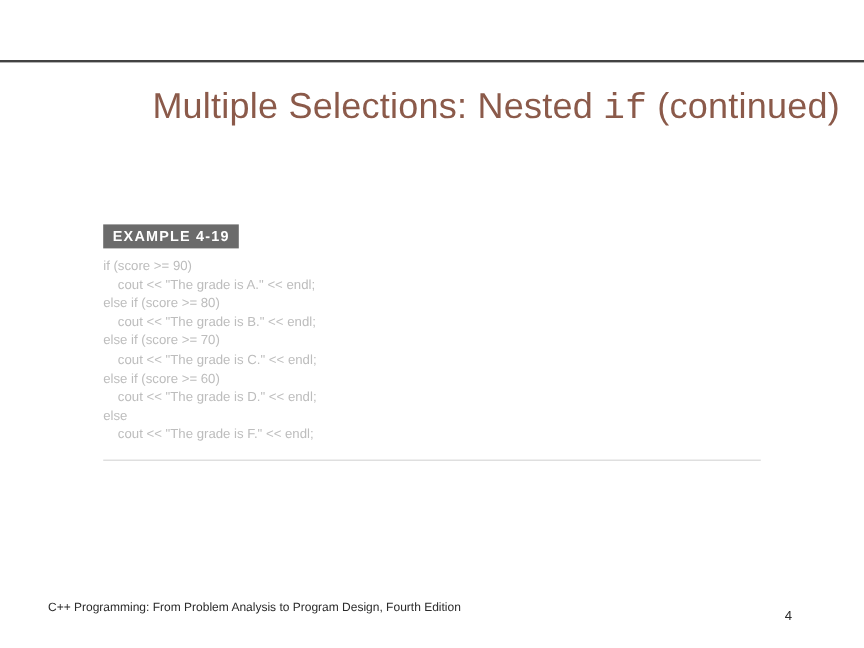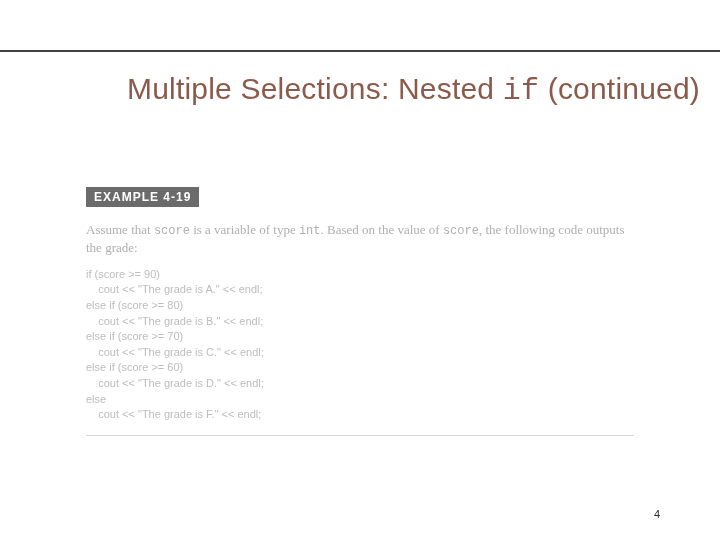--- a/index.html
+++ b/index.html
@@ -23,32 +23,30 @@
 <div class="slide">
   <div class="top-rule"></div>
 
   <h1 class="title">
     <span>Multiple Selections: Nested </span><span class="mono">if</span><span> (continued)</span>
   </h1>
 
   <div class="example-area">
     <div class="example-badge">EXAMPLE 4-19</div>
 
-    <p class="intro">
-      <span>Assume that </span><span class="codeinline">score</span><span> is a variable of type </span><span class="codeinline">int</span><span>. Based on the value of </span><span class="codeinline">score</span><span>, the following code outputs the grade:</span>
-    </p>
 
     <div class="codeblock">if (score &gt;= 90)
     cout &lt;&lt; "The grade is A." &lt;&lt; endl;
 else if (score &gt;= 80)
     cout &lt;&lt; "The grade is B." &lt;&lt; endl;
 else if (score &gt;= 70)
     cout &lt;&lt; "The grade is C." &lt;&lt; endl;
 else if (score &gt;= 60)
     cout &lt;&lt; "The grade is D." &lt;&lt; endl;
 else
     cout &lt;&lt; "The grade is F." &lt;&lt; endl;</div>
 
     <div class="end-rule"></div>
   </div>
 
+  <div class="footer">C++ Programming: From Problem Analysis to Program Design, Fourth Edition</div>
   <div class="page-num">4</div>
 </div>
 
 </body></html>

